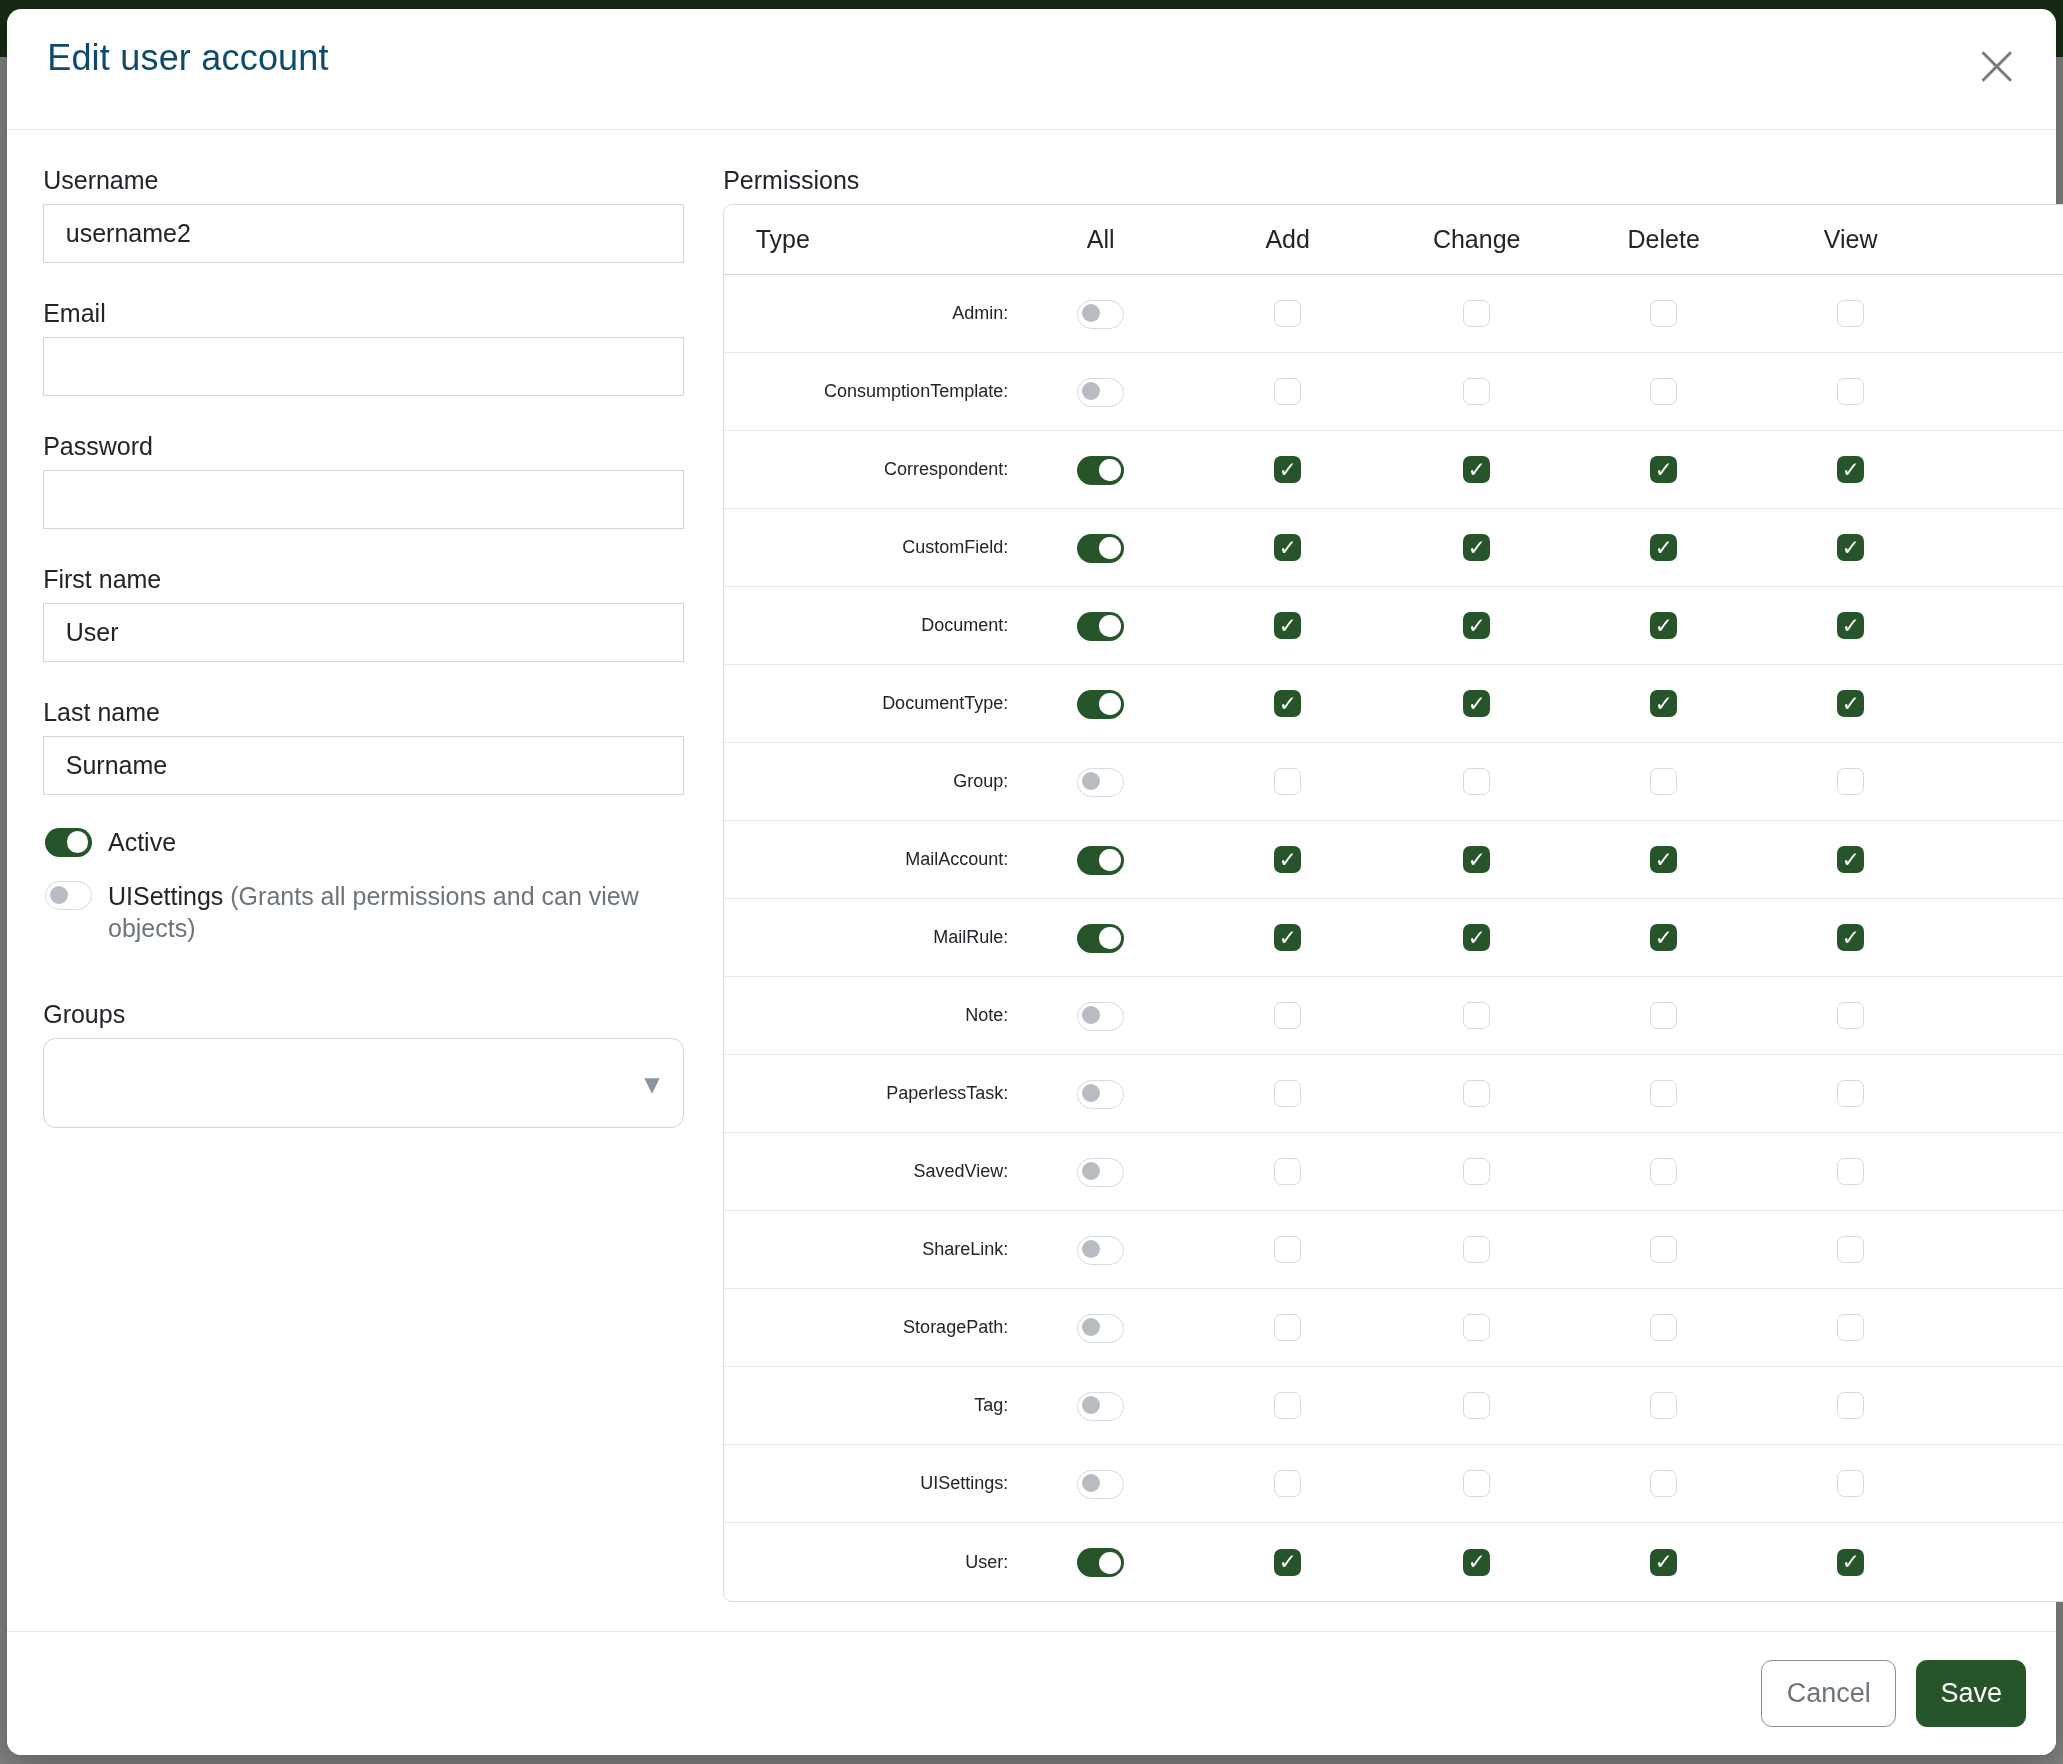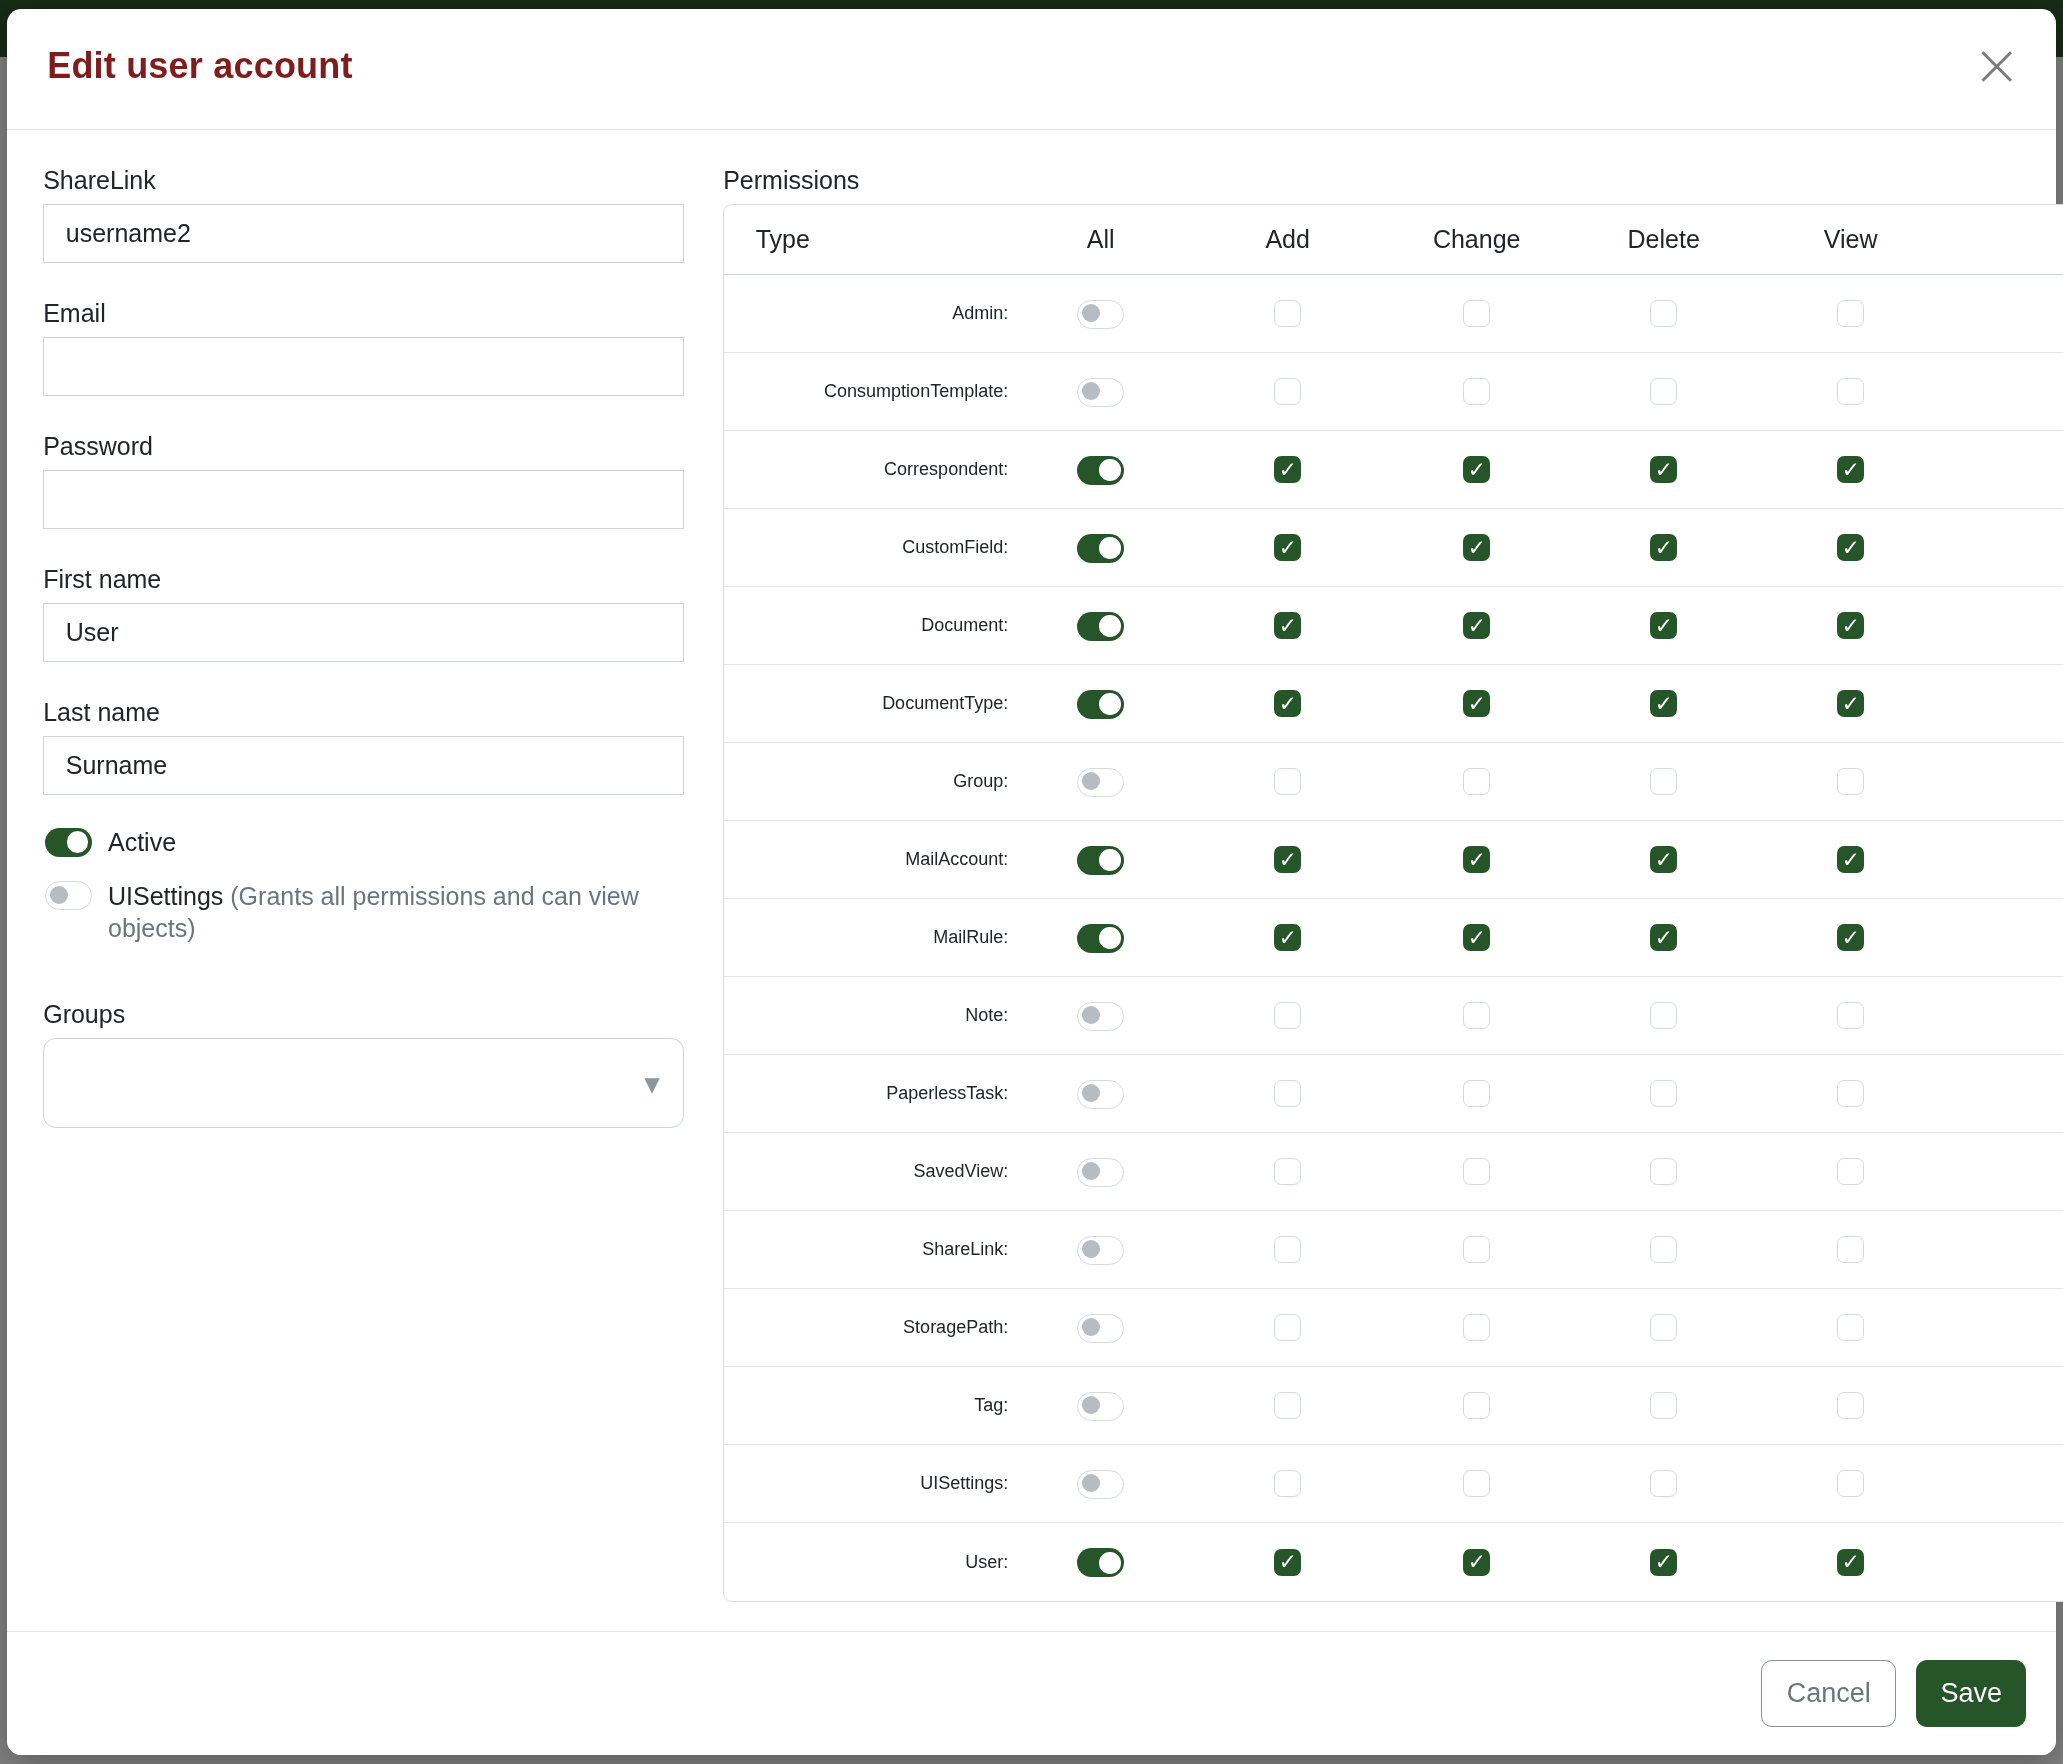--- a/index.html
+++ b/index.html
@@ -10,21 +10,21 @@
     position:relative;
     color:#212529;
   }
   .top-band { position:absolute; top:0; left:0; width:100%; height:57px; background:var(--band,#172b15); }
 
   .modal {
     position:absolute; left:7.2px; top:9px; width:2049px; height:1746px;
     background:#ffffff; border-radius:14.4px; box-shadow:0 9px 36px rgba(0,0,0,.3);
   }
   .modal-header { position:relative; height:121px; border-bottom:1.8px solid #e3e6ea; }
-  .modal-title { position:absolute; left:40px; top:36px; font-size:36px; font-weight:700; letter-spacing:0.2px; color:#7f1d1d; }
+  .modal-title { position:absolute; left:40px; top:28px; font-size:36px; font-weight:400; letter-spacing:0.2px; color:#0c4a6e; }
   .close-btn {
     position:absolute; top:23.4px; right:27px; width:65px; height:65px;
     background:none; border:none; cursor:pointer;
     font-size:59px; font-weight:300; color:#7b7b7b; line-height:59px;
     font-family:"DejaVu Sans", sans-serif;
   }
 
   .modal-body { display:flex; padding:36px 5.4px 0 36px; }
 
   
@@ -103,21 +103,21 @@
   <div class="modal-header">
     <div class="modal-title">Edit user account</div>
     <button class="close-btn">×</button>
   </div>
 
   <div class="modal-body">
 
     <div class="left-col">
 
       <div class="field">
-        <label class="field-label">ShareLink</label>
+        <label class="field-label">Username</label>
         <input class="text-input" type="text" value="username2" style="">
       </div>
 
       <div class="field">
         <label class="field-label">Email</label>
         <input class="text-input" type="text" value="" style="">
       </div>
 
       <div class="field">
         <label class="field-label">Password</label>

